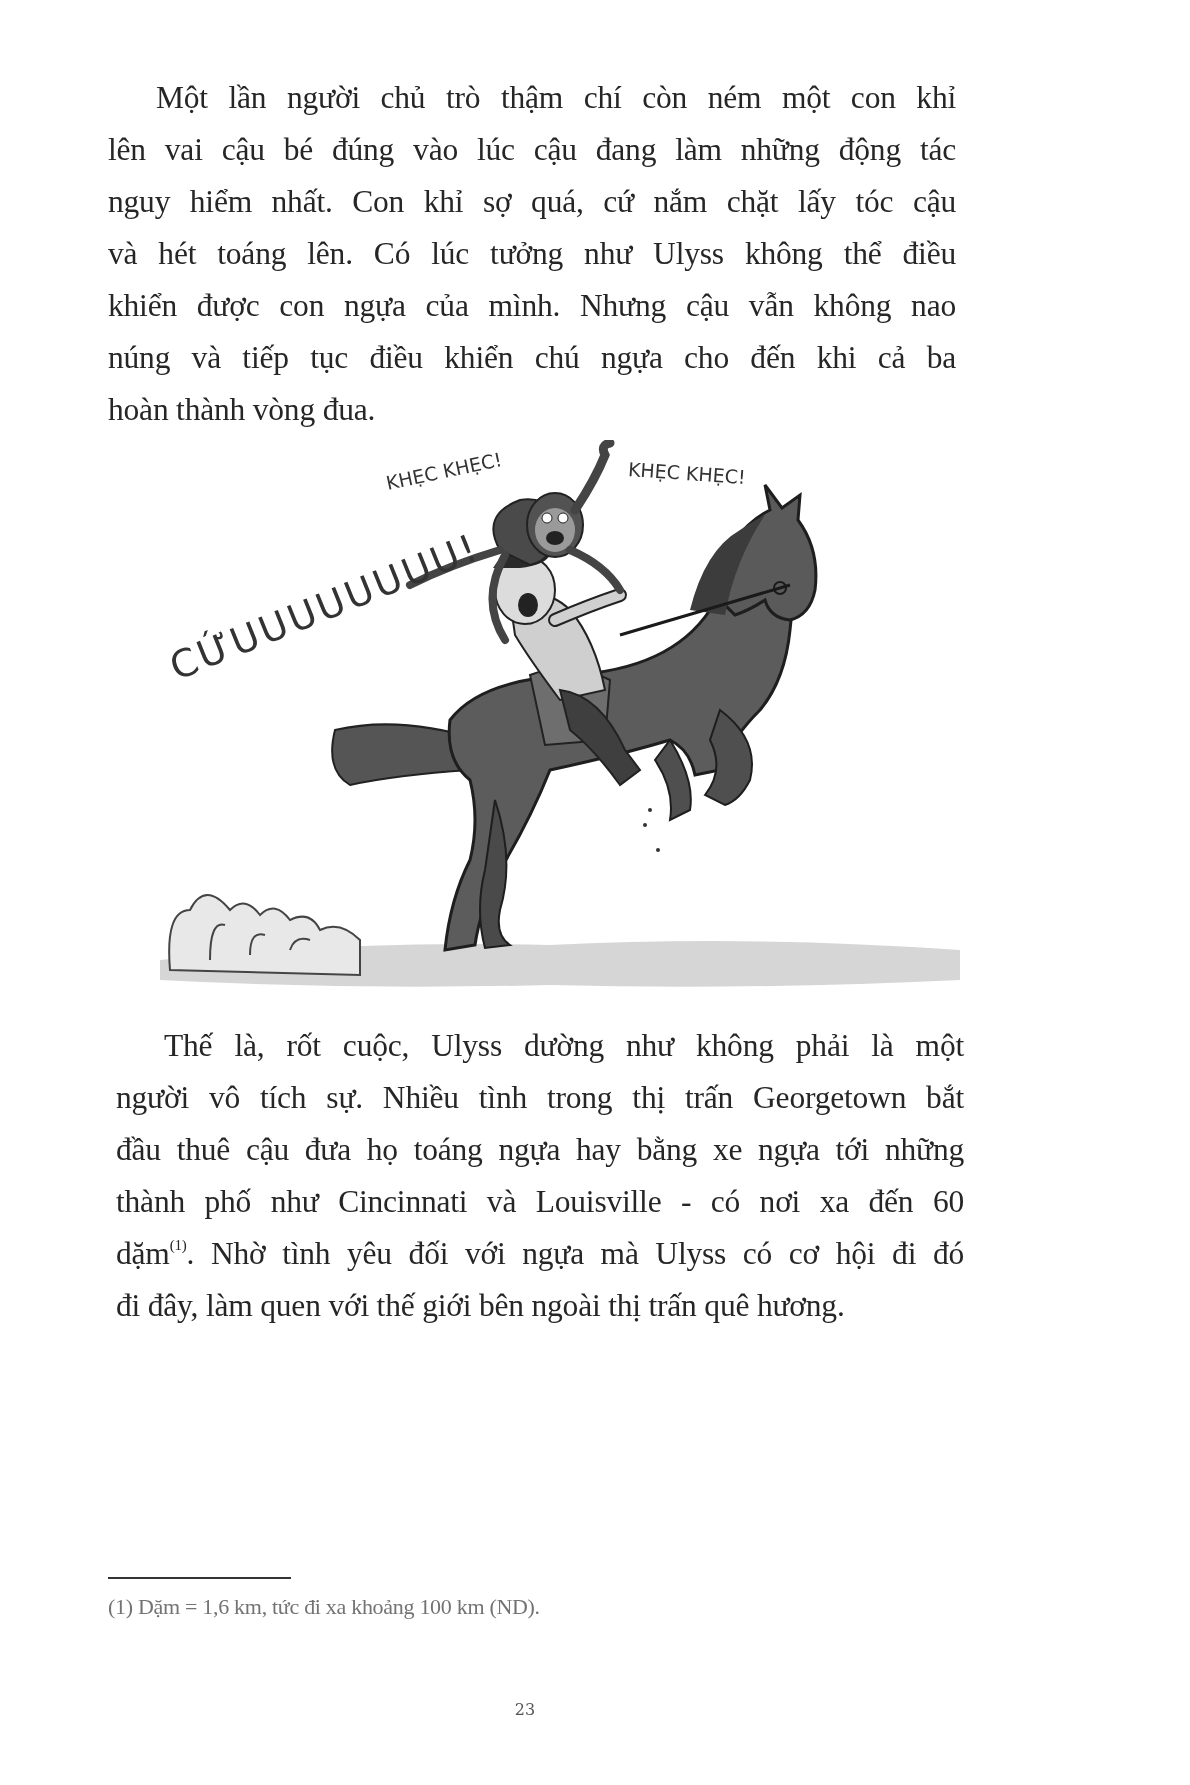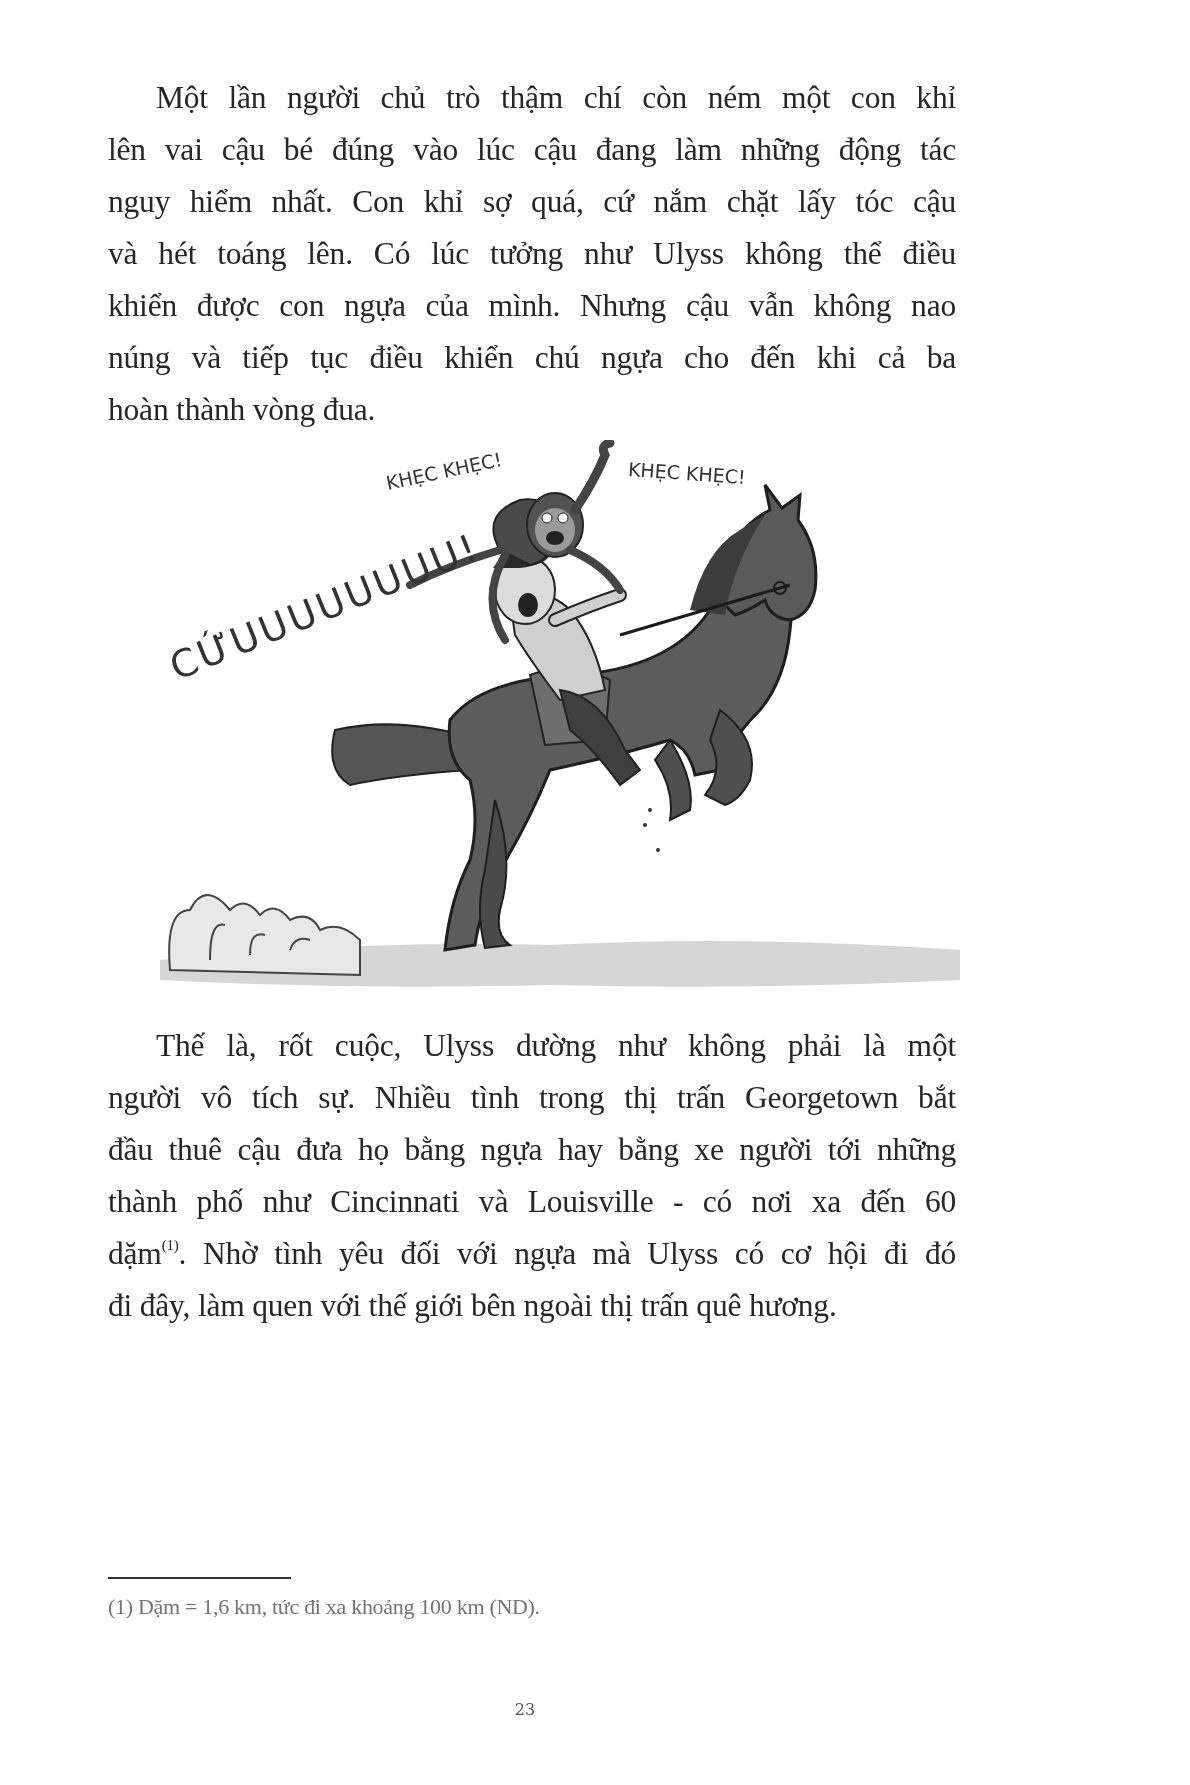--- a/index.html
+++ b/index.html
@@ -25,21 +25,21 @@
       line-height: 52px;
       font-size: 31.5px;
       white-space: nowrap;
       text-align: justify;
       text-align-last: justify;
       letter-spacing: -0.2px;
     }
     .line.first { padding-left: 48px; }
     .line.last { text-align-last: left; }
     .para1 { top: 72px; }
-    .para2 { top: 1020px; }
+    .para2 { top: 1020px; margin-left: 8px; }
     sup.fnref { font-size: 15px; vertical-align: 14px; line-height: 0; }
 
     .illustration {
       position: absolute;
       left: 150px; top: 440px;
       width: 820px; height: 570px;
     }
     .sfx {
       position: absolute;
       font-family: "DejaVu Sans", sans-serif;
@@ -139,21 +139,21 @@
       <circle cx="508" cy="410" r="2" fill="#333"></circle>
     </svg>
     <span class="sfx sfx-khec1">KHẸC KHẸC!</span>
     <span class="sfx sfx-khec2">KHẸC KHẸC!</span>
     <span class="sfx sfx-cuu">CỨUUUUUUUU!</span>
   </div>
 
   <div class="para para2">
     <span class="line first">Thế là, rốt cuộc, Ulyss dường như không phải là một</span>
     <span class="line">người vô tích sự. Nhiều tình trong thị trấn Georgetown bắt</span>
-    <span class="line">đầu thuê cậu đưa họ bằng ngựa hay bằng xe người tới những</span>
+    <span class="line">đầu thuê cậu đưa họ toáng ngựa hay bằng xe ngựa tới những</span>
     <span class="line">thành phố như Cincinnati và Louisville - có nơi xa đến 60</span>
     <span class="line"><span>dặm</span><sup class="fnref">(1)</sup><span>. Nhờ tình yêu đối với ngựa mà Ulyss có cơ hội đi đó</span></span>
     <span class="line last">đi đây, làm quen với thế giới bên ngoài thị trấn quê hương.</span>
   </div>
 
   <div class="footnote-rule"></div>
   <div class="footnote">(1) Dặm = 1,6 km, tức đi xa khoảng 100 km (ND).</div>
 
   <div class="page-number">23</div>
 </div>

